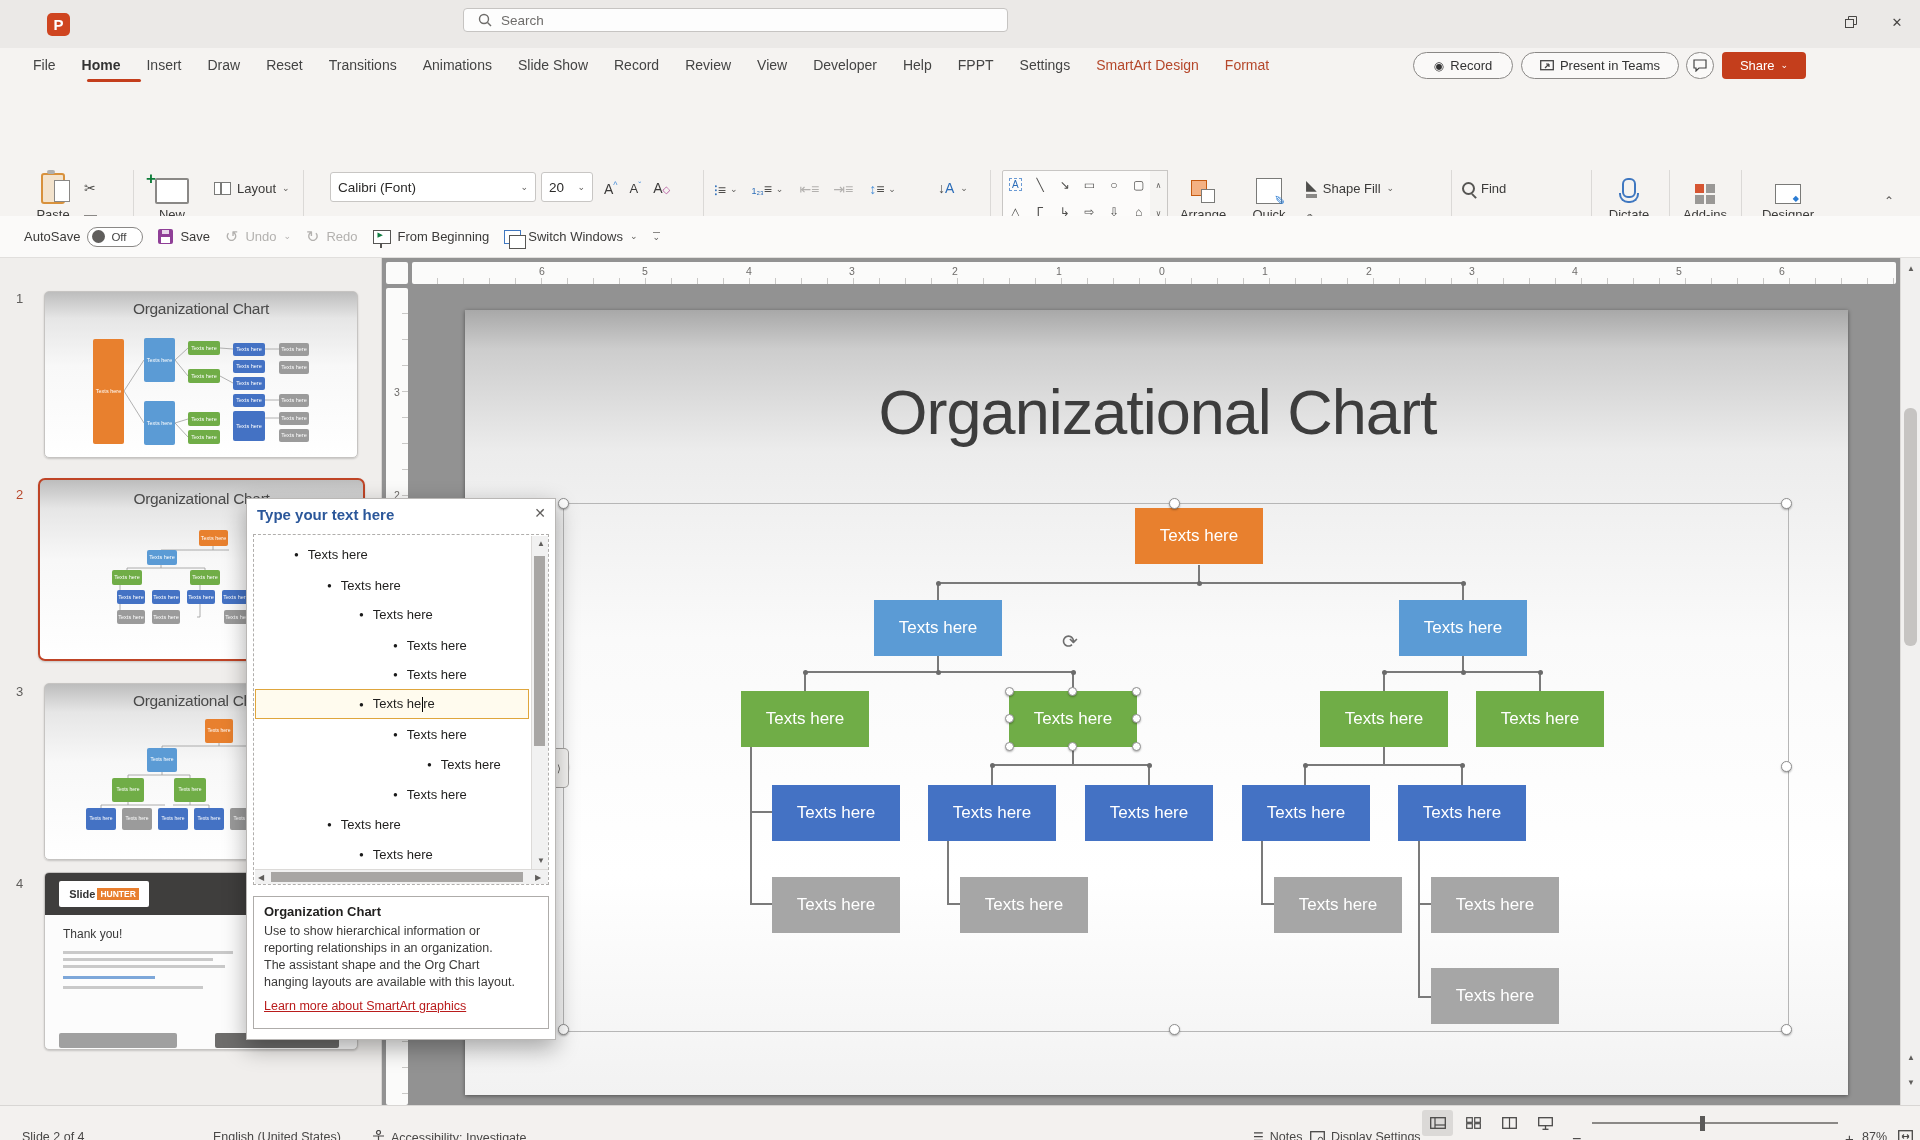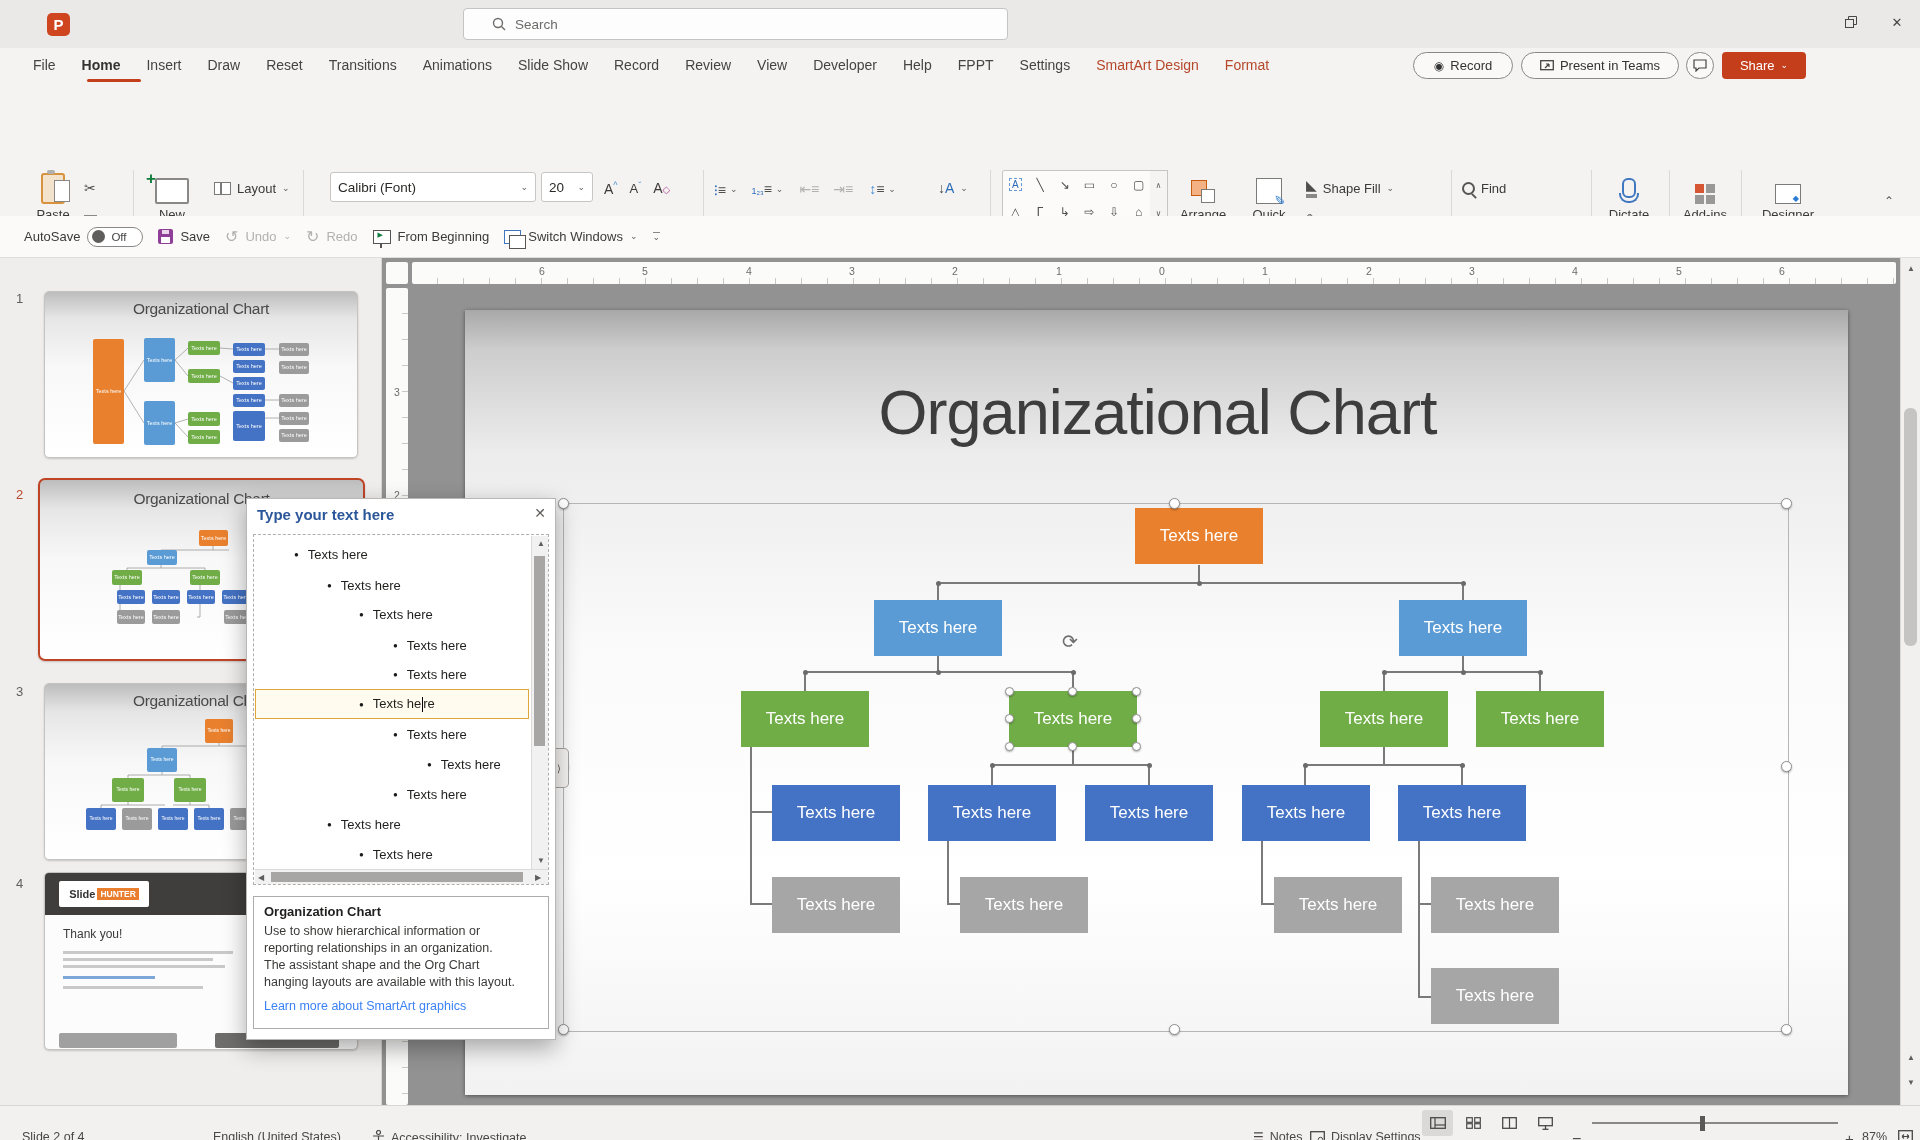--- a/index.html
+++ b/index.html
@@ -3,21 +3,21 @@
 <meta charset="utf-8">
 <style>
   html,body{margin:0;padding:0;width:1920px;height:1140px;overflow:hidden}
   body{font-family:"Liberation Sans",sans-serif;-webkit-font-smoothing:antialiased}
   #app{position:relative;width:1920px;height:1140px;background:#f5f3f1;font-size:13px;color:#3b3a39;overflow:hidden}
   
   #titlebar{position:absolute;left:0;top:0;width:1920px;height:48px;background:#ebe9e7}
   #pptIcon{position:absolute;left:47px;top:13px;width:23px;height:23px;background:#cf4520;border-radius:5px;color:#fff;font-weight:700;font-size:15px;display:flex;align-items:center;justify-content:center}
   #fileInfo{position:absolute;left:133px;top:0;height:48px;display:flex;align-items:center;gap:9px;color:#605e5c;font-size:13.5px}
   #fileInfo .fn{color:#5a5857}
-  #searchBox{position:absolute;left:463px;top:8px;width:545px;height:32px;background:#fdfdfd;border:1px solid #c6c4c2;border-radius:4px;display:flex;align-items:center;gap:9px;padding-left:28px;box-sizing:border-box;color:#6e6c6a;font-size:13.5px}
+  #searchBox{position:absolute;left:463px;top:8px;width:545px;height:24px;background:#fdfdfd;border:1px solid #c6c4c2;border-radius:4px;display:flex;align-items:center;gap:9px;padding-left:14px;box-sizing:border-box;color:#6e6c6a;font-size:13.5px}
   .winbtn{position:absolute;top:0;width:46px;height:44px;display:flex;align-items:center;justify-content:center;color:#484644;font-size:13px}
   
   #tabsrow{position:absolute;left:20px;top:48px;height:34px;display:flex;align-items:center}
   .tab{padding:0 13px;font-size:14px;color:#444;line-height:33px;white-space:nowrap}
   .tab.sel{font-weight:600;color:#333}
   .tab.ctx{color:#b5472a}
   #tabUnderline{position:absolute;left:87px;top:79px;width:54px;height:3px;background:#c43e1c;border-radius:2px}
   .pill{position:absolute;top:52px;height:27px;border:1px solid #8a8886;border-radius:14px;background:#faf9f8;display:flex;align-items:center;justify-content:center;gap:6px;font-size:13px;color:#333;box-sizing:border-box}
   #shareBtn{position:absolute;left:1722px;top:52px;width:84px;height:27px;background:#c43e1c;border-radius:4px;color:#fff;display:flex;align-items:center;justify-content:center;gap:6px;font-size:13px}
   
@@ -112,21 +112,21 @@
   #tpSel{position:absolute;left:1px;top:154px;width:274px;height:30px;background:#fffbee;border:1px solid #dfa63d;box-sizing:border-box}
   .caret{display:inline-block;width:1px;height:15px;background:#000;vertical-align:middle;margin-left:1px}
   #tpVsb{position:absolute;left:277px;top:1px;width:17px;height:333px;background:#f1f1f1;border-left:1px solid #dcdad8;box-sizing:border-box}
   #tpVthumb{position:absolute;left:2px;top:20px;width:11px;height:190px;background:#a8a6a4}
   #tpHsb{position:absolute;left:1px;top:334px;width:293px;height:16px;background:#f1f1f1;border-top:1px solid #dcdad8;box-sizing:border-box}
   #tpHthumb{position:absolute;left:16px;top:2px;width:252px;height:10px;background:#a8a6a4}
   .sbarrow{position:absolute;font-size:8px;color:#5f5d5b}
   #tpInfo{position:absolute;left:6px;top:397px;width:296px;height:133px;border:1px solid #aeacaa;box-sizing:border-box}
   #tpInfoTitle{position:absolute;left:10px;top:7px;font-size:13px;font-weight:700;color:#201f1e}
   .tpLine{position:absolute;left:10px;font-size:12.5px;color:#3b3a39}
-  #tpLink{position:absolute;left:10px;top:102px;font-size:12.5px;color:#3b82f6;}
+  #tpLink{position:absolute;left:10px;top:102px;font-size:12.5px;color:#b91c1c;text-decoration:underline}
   
   #status{position:absolute;left:0;top:1105px;width:1920px;height:35px;background:#f3f1ef;border-top:1px solid #d8d6d4;box-sizing:border-box;font-size:12.5px;color:#484746}
   .stItem{position:absolute;top:24px;display:flex;align-items:center;gap:6px}
   .viewbtn{position:absolute;top:4px;width:31px;height:26px;display:flex;align-items:center;justify-content:center;border-radius:3px}
   .viewbtn.sel{background:#dbd9d7}
   svg{display:block}
 </style>
 </head>
 <body>
 

